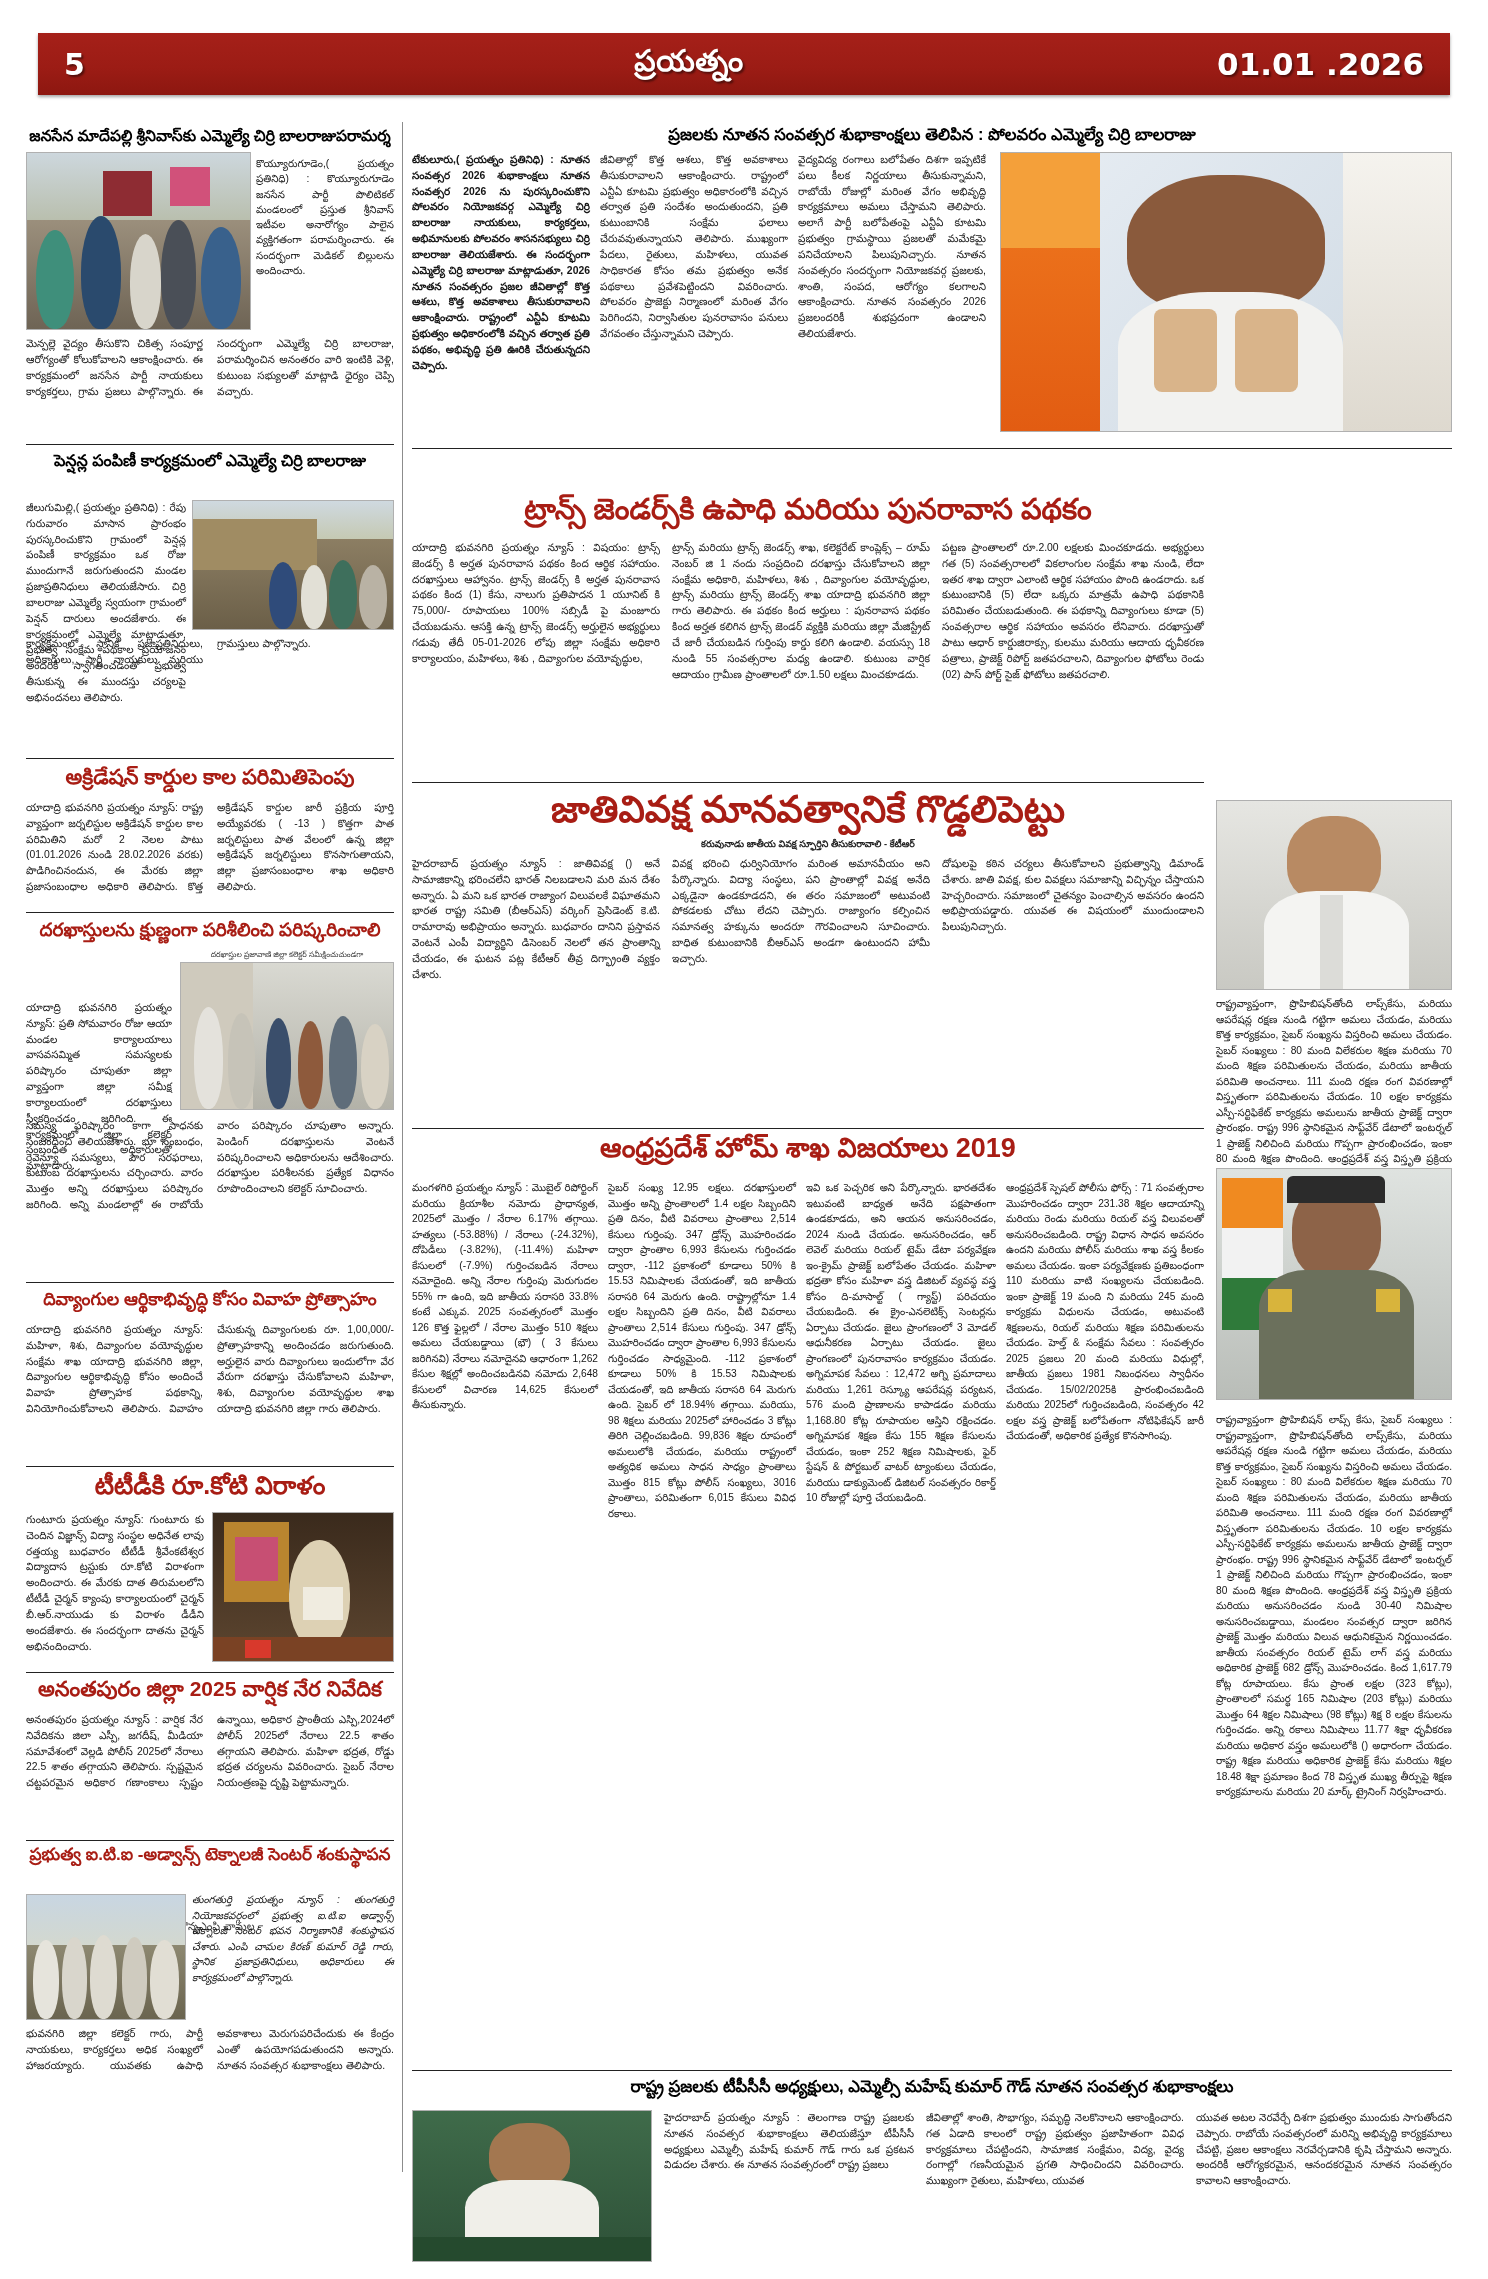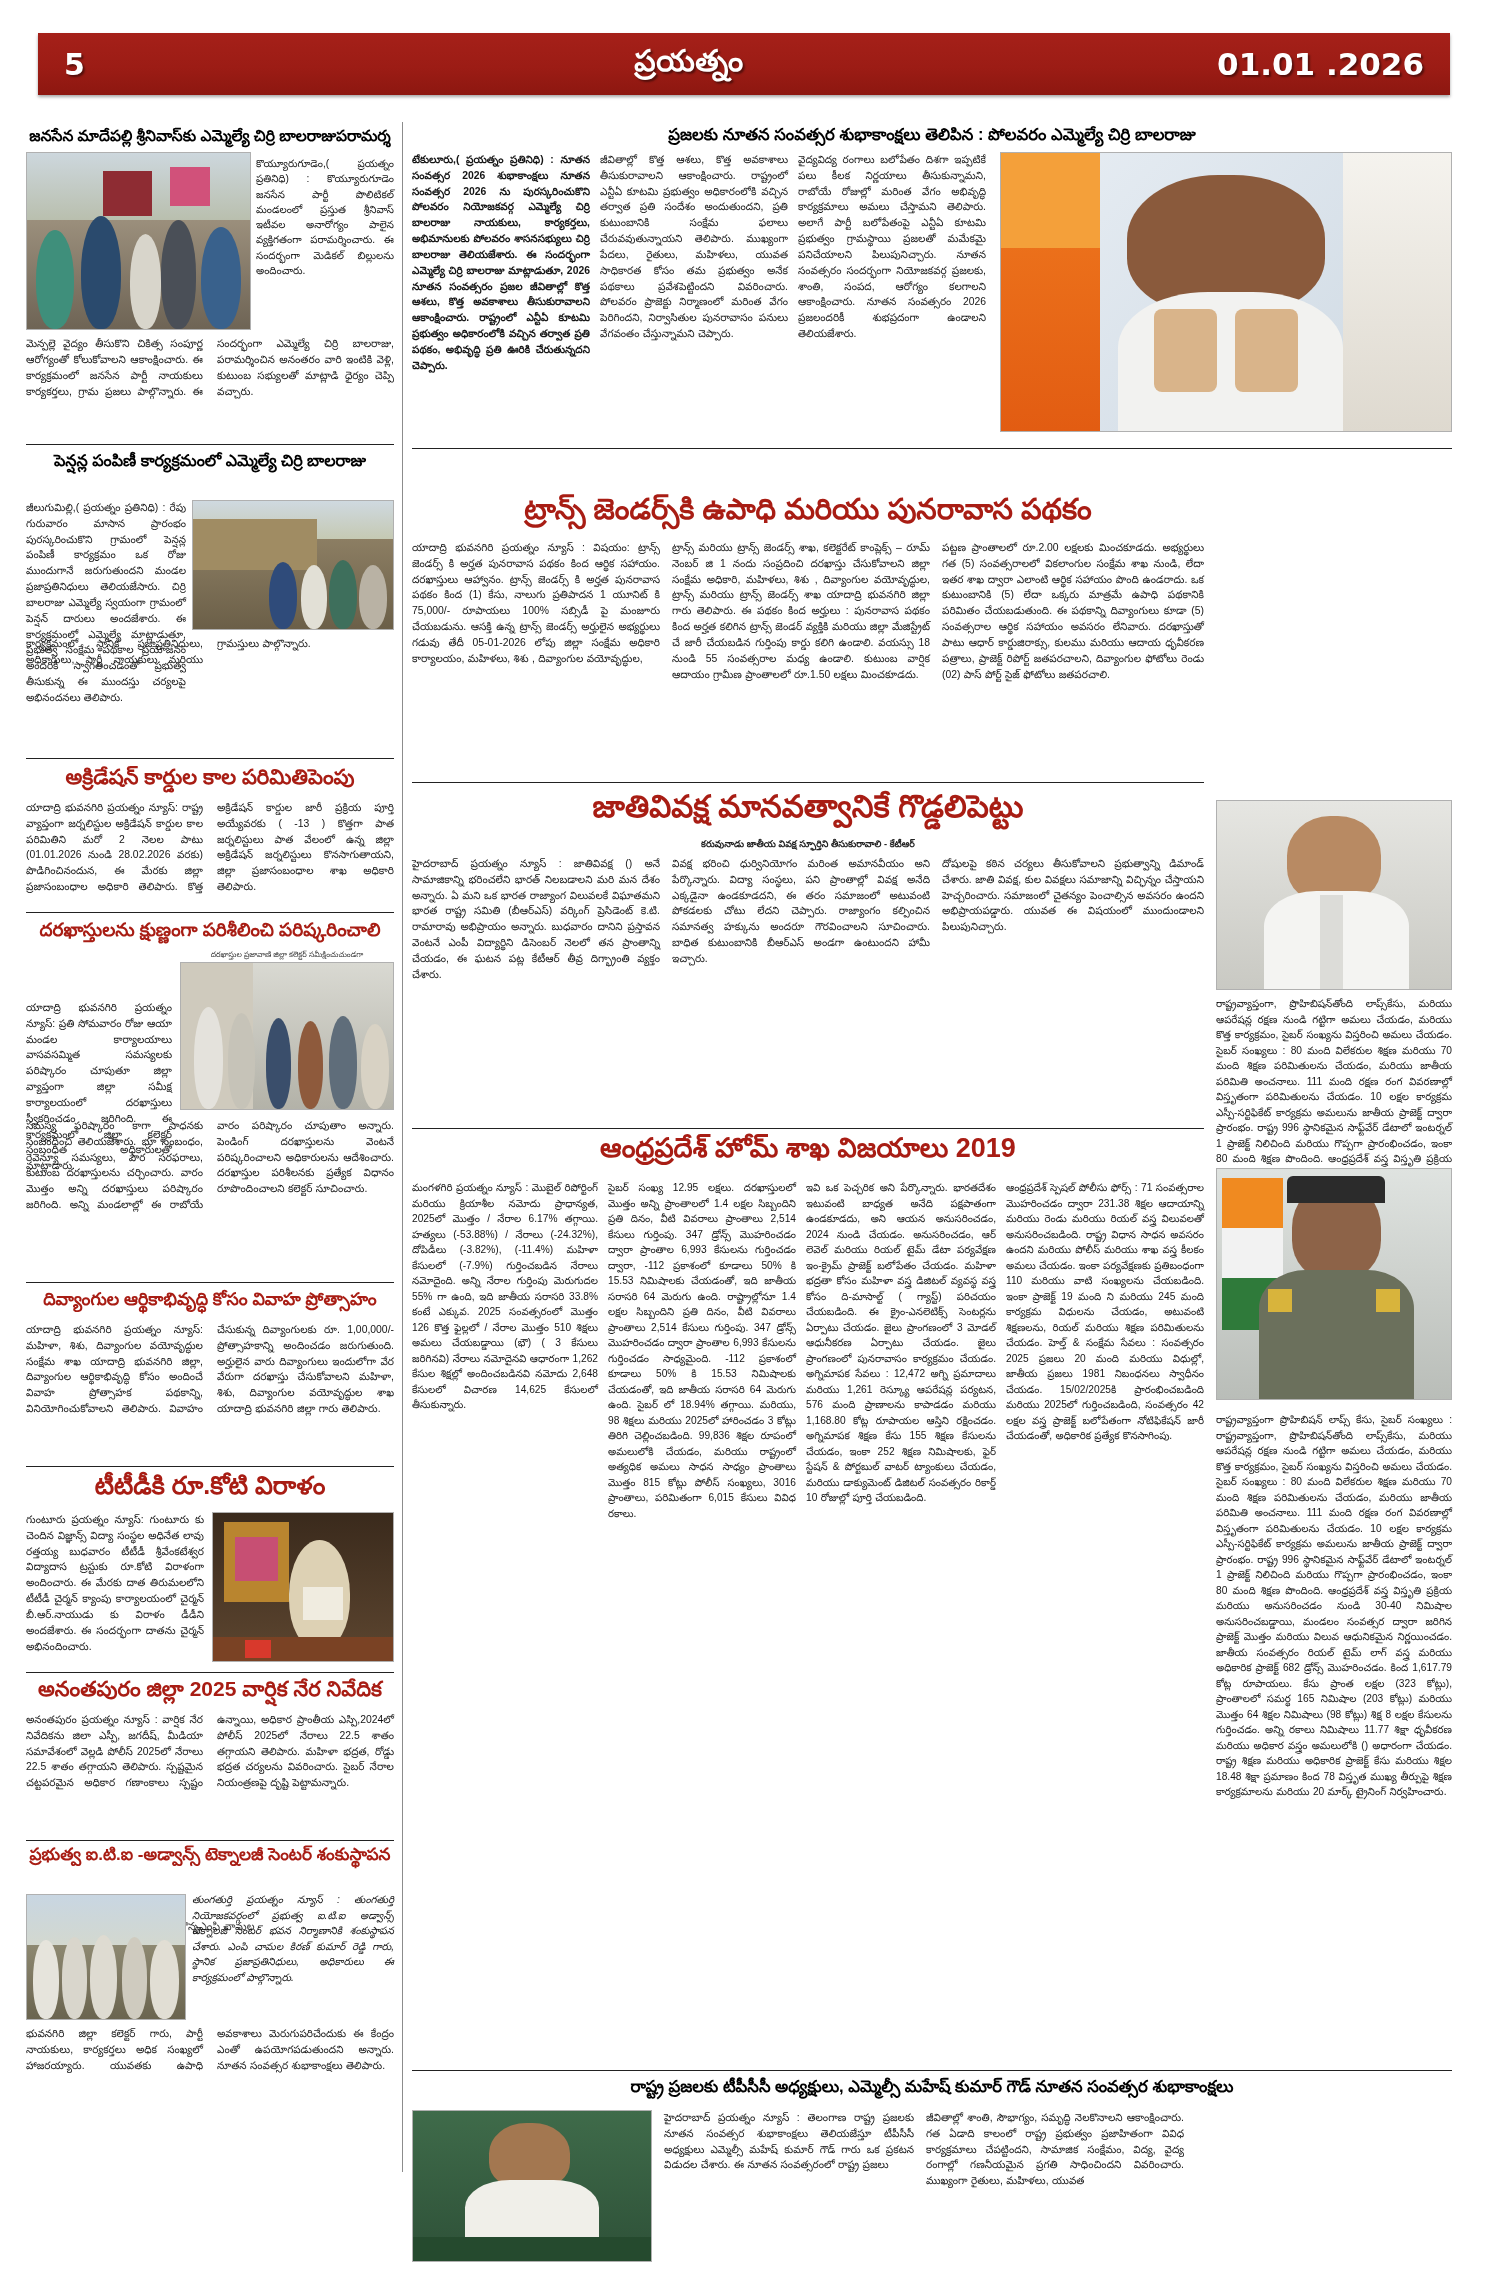--- a/index.html
+++ b/index.html
@@ -258,21 +258,21 @@
     <span>యాదాద్రి భువనగిరి ప్రయత్నం న్యూస్ :</span>
     <span>విషయం: ట్రాన్స్ జెండర్స్ కి అర్హత పునరావాస పథకం కింద ఆర్థిక సహాయం. దరఖాస్తులు ఆహ్వానం. ట్రాన్స్ జెండర్స్ కి అర్హత పునరావాస పథకం కింద (1) కేసు, నాలుగు ప్రతిపాదన 1 యూనిట్ కి 75,000/- రూపాయలు 100% సబ్సిడీ పై మంజూరు చేయబడును. ఆసక్తి ఉన్న ట్రాన్స్ జెండర్స్ అర్హులైన అభ్యర్థులు గడువు తేదీ 05-01-2026 లోపు జిల్లా సంక్షేమ అధికారి కార్యాలయం, మహిళలు, శిశు , దివ్యాంగుల వయోవృద్ధుల,</span>
   </div>
   <div class="abs body-col" style="left:672px;top:540px;width:258px;font-size:10.4px;">ట్రాన్స్ మరియు ట్రాన్స్ జెండర్స్ శాఖ, కలెక్టరేట్ కాంప్లెక్స్ – రూమ్ నెంబర్ జి 1 నందు సంప్రదించి దరఖాస్తు చేసుకోవాలని జిల్లా సంక్షేమ అధికారి, మహిళలు, శిశు , దివ్యాంగుల వయోవృద్ధుల, ట్రాన్స్ మరియు ట్రాన్స్ జెండర్స్ శాఖ యాదాద్రి భువనగిరి జిల్లా గారు తెలిపారు.
 
 ఈ పథకం కింద అర్హులు : పునరావాస పథకం కింద అర్హత కలిగిన ట్రాన్స్ జెండర్ వ్యక్తికి మరియు జిల్లా మేజిస్ట్రేట్ చే జారీ చేయబడిన గుర్తింపు కార్డు కలిగి ఉండాలి. వయస్సు 18 నుండి 55 సంవత్సరాల మధ్య ఉండాలి. కుటుంబ వార్షిక ఆదాయం గ్రామీణ ప్రాంతాలలో రూ.1.50 లక్షలు మించకూడదు.</div>
   <div class="abs body-col" style="left:942px;top:540px;width:262px;font-size:10.4px;">పట్టణ ప్రాంతాలలో రూ.2.00 లక్షలకు మించకూడదు. అభ్యర్థులు గత (5) సంవత్సరాలలో వికలాంగుల సంక్షేమ శాఖ నుండి, లేదా ఇతర శాఖ ద్వారా ఎలాంటి ఆర్థిక సహాయం పొంది ఉండరాదు. ఒక కుటుంబానికి (5) లేదా ఒక్కరు మాత్రమే ఉపాధి పథకానికి పరిమితం చేయబడుతుంది. ఈ పథకాన్ని దివ్యాంగులు కూడా (5) సంవత్సరాల ఆర్థిక సహాయం అవసరం లేనివారు. దరఖాస్తుతో పాటు ఆధార్ కార్డుజిరాక్సు, కులము మరియు ఆదాయ ధృవీకరణ పత్రాలు, ప్రాజెక్ట్ రిపోర్ట్ జతపరచాలని, దివ్యాంగుల ఫోటోలు రెండు (02) పాస్ పోర్ట్ సైజ్ ఫోటోలు జతపరచాలి.</div>
 
   <div class="rule abs" style="left:412px;top:782px;width:792px;"></div>
 
-  <div class="abs hl-red" style="left:412px;top:790px;width:792px;font-size:31px;">జాతివివక్ష మానవత్వానికే గొడ్డలిపెట్టు</div>
+  <div class="abs hl-red" style="left:412px;top:790px;width:792px;font-size:37px;">జాతివివక్ష మానవత్వానికే గొడ్డలిపెట్టు</div>
 
   <div class="abs" style="left:412px;top:838px;width:792px;font-size:9.4px;text-align:center;color:#222;font-weight:bold;">కరువునాడు జాతీయ వివక్ష స్ఫూర్తిని తీసుకురావాలి - కేటీఆర్</div>
 
   <div class="abs body-col" style="left:412px;top:856px;width:248px;font-size:10.4px;">
     <span>హైదరాబాద్  ప్రయత్నం న్యూస్ :</span>
     <span>జాతివివక్ష () అనే సామాజికాన్ని భరించలేని భారత్ నిలబడాలని మరి మన దేశం అన్నారు. ఏ మని ఒక భారత రాజ్యాంగ విలువలకే విఘాతమని భారత రాష్ట్ర సమితి (బీఆర్ఎస్) వర్కింగ్ ప్రెసిడెంట్ కె.టి. రామారావు అభిప్రాయం అన్నారు. బుధవారం దానిని ప్రస్తావన వెంటనే ఎంపీ విద్యార్థిని డిసెంబర్ నెలలో తన ప్రాంతాన్ని చేయడం, ఈ ఘటన పట్ల కేటీఆర్ తీవ్ర దిగ్భ్రాంతి వ్యక్తం చేశారు.</span>
   </div>
   <div class="abs body-col" style="left:672px;top:856px;width:258px;font-size:10.4px;">వివక్ష భరించి ధుర్వినియోగం మరింత అమానవీయం అని పేర్కొన్నారు. విద్యా సంస్థలు, పని ప్రాంతాల్లో వివక్ష అనేది ఎక్కడైనా ఉండకూడదని, ఈ తరం సమాజంలో అటువంటి పోకడలకు చోటు లేదని చెప్పారు. రాజ్యాంగం కల్పించిన సమానత్వ హక్కును అందరూ గౌరవించాలని సూచించారు. బాధిత కుటుంబానికి బీఆర్ఎస్ అండగా ఉంటుందని హామీ ఇచ్చారు.</div>
   <div class="abs body-col" style="left:942px;top:856px;width:262px;font-size:10.4px;">దోషులపై కఠిన చర్యలు తీసుకోవాలని ప్రభుత్వాన్ని డిమాండ్ చేశారు. జాతి వివక్ష, కుల వివక్షలు సమాజాన్ని విచ్ఛిన్నం చేస్తాయని హెచ్చరించారు. సమాజంలో చైతన్యం పెంచాల్సిన అవసరం ఉందని అభిప్రాయపడ్డారు. యువత ఈ విషయంలో ముందుండాలని పిలుపునిచ్చారు.</div>
 
@@ -374,14 +374,15 @@
     <div class="ph-fig" style="left:32%;top:8%;width:34%;height:44%;background:#a37750;border-radius:46% 46% 40% 40%;"></div>
     <div class="abs" style="left:22%;top:46%;width:56%;height:54%;background:#f0efe9;border-radius:34% 34% 0 0;"></div>
     <div class="abs" style="left:0;bottom:0;width:100%;height:16%;background:#254a2e;"></div>
   </div>
 
   <div class="abs body-col" style="left:664px;top:2110px;width:250px;font-size:10.4px;">
     <span>హైదరాబాద్  ప్రయత్నం న్యూస్ :</span>
     <span>తెలంగాణ రాష్ట్ర ప్రజలకు నూతన సంవత్సర శుభాకాంక్షలు తెలియజేస్తూ టీపీసీసీ అధ్యక్షులు ఎమ్మెల్సీ మహేష్ కుమార్ గౌడ్ గారు ఒక ప్రకటన విడుదల చేశారు. ఈ నూతన సంవత్సరంలో రాష్ట్ర ప్రజలు</span>
   </div>
   <div class="abs body-col" style="left:926px;top:2110px;width:258px;font-size:10.4px;">జీవితాల్లో శాంతి, సౌభాగ్యం, సమృద్ధి నెలకొనాలని ఆకాంక్షించారు. గత ఏడాది కాలంలో రాష్ట్ర ప్రభుత్వం ప్రజాహితంగా వివిధ కార్యక్రమాలు చేపట్టిందని, సామాజిక సంక్షేమం, విద్య, వైద్య రంగాల్లో గణనీయమైన ప్రగతి సాధించిందని వివరించారు. ముఖ్యంగా రైతులు, మహిళలు, యువత</div>
+  <div class="abs body-col" style="left:1196px;top:2110px;width:256px;font-size:10.4px;">యువత అటల నెరవేర్చే దిశగా ప్రభుత్వం ముందుకు సాగుతోందని చెప్పారు. రాబోయే సంవత్సరంలో మరిన్ని అభివృద్ధి కార్యక్రమాలు చేపట్టి, ప్రజల ఆకాంక్షలు నెరవేర్చడానికి కృషి చేస్తామని అన్నారు. అందరికీ ఆరోగ్యకరమైన, ఆనందకరమైన నూతన సంవత్సరం కావాలని ఆకాంక్షించారు.</div>
 
 </div>
 
 </body></html>

